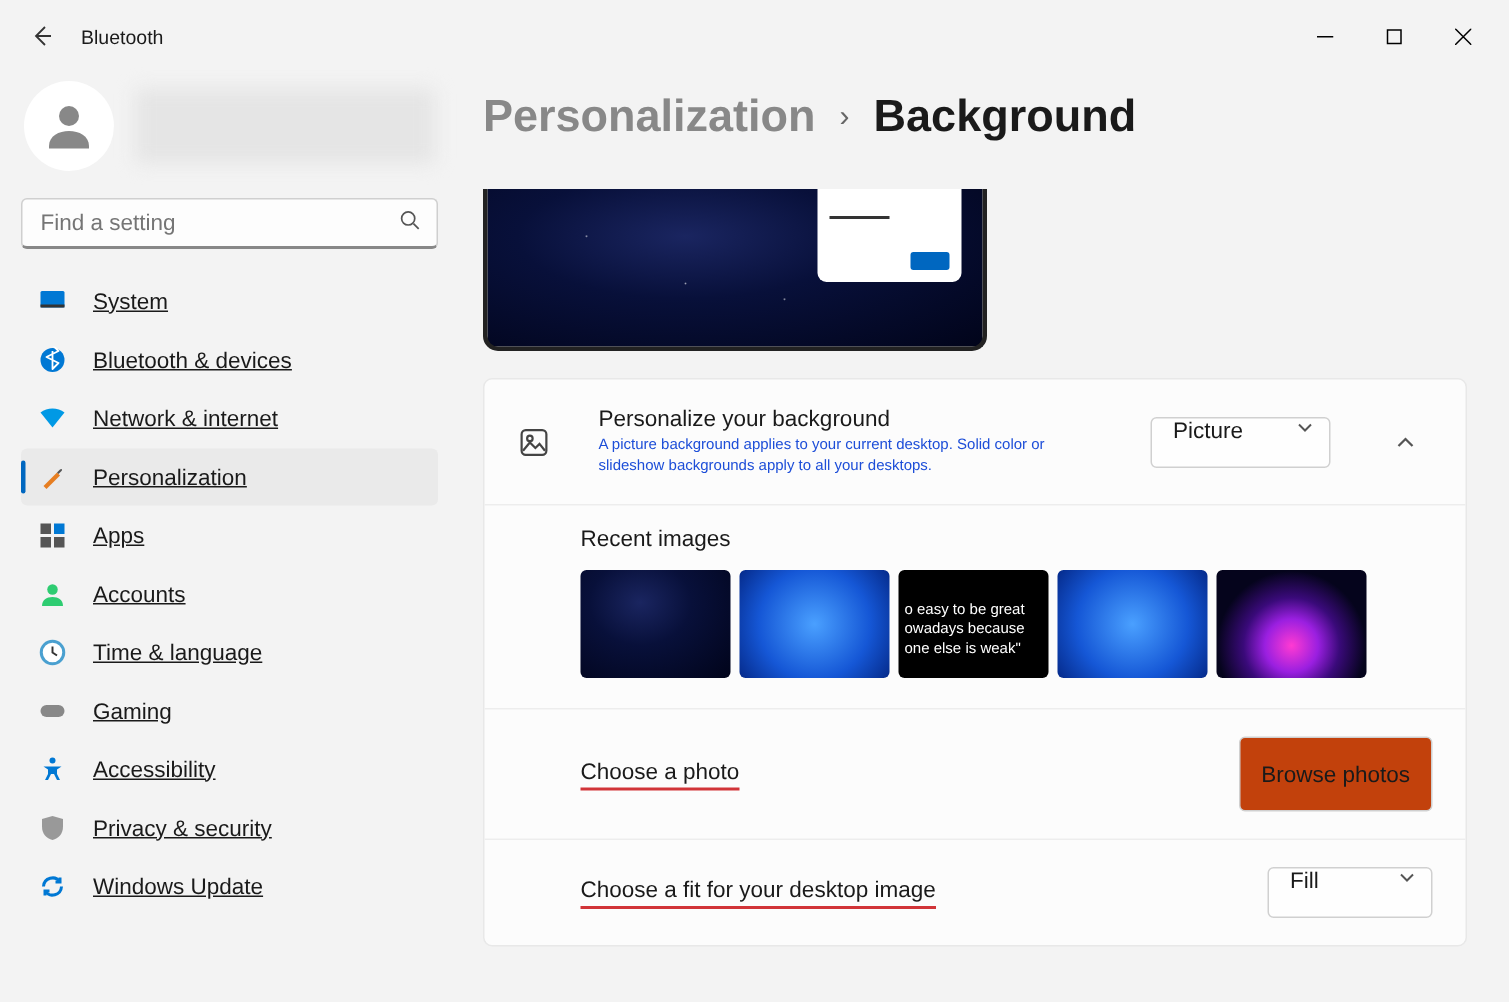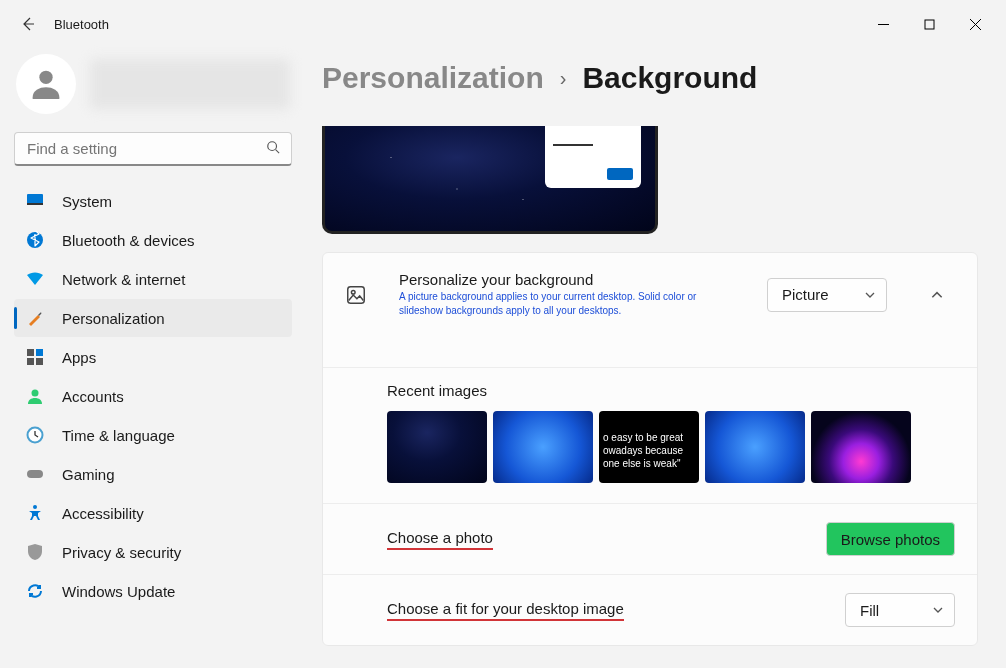--- a/index.html
+++ b/index.html
@@ -6,21 +6,21 @@
     body { width: 1006px; height: 668px; background: #f3f3f3; overflow: hidden; color: #1a1a1a; }
     
     .titlebar { display: flex; align-items: center; height: 48px; padding: 0 8px; }
     .back-btn { width: 40px; height: 40px; display: flex; align-items: center; justify-content: center; cursor: pointer; border-radius: 4px; }
     .app-title { font-size: 13px; margin-left: 6px; }
     .win-controls { margin-left: auto; display: flex; }
     .win-btn { width: 46px; height: 32px; display: flex; align-items: center; justify-content: center; cursor: pointer; }
     
     .layout { display: flex; height: calc(100% - 48px); }
     
-    .sidebar { width: 300px; padding: 0 8px 14px 14px; flex-shrink: 0; }
+    .sidebar { width: 300px; padding: 0 8px 14px 14px; flex-shrink: 0; text-decoration: underline; }
     .profile { display: flex; align-items: center; gap: 14px; padding: 6px 2px 18px; }
     .avatar { width: 60px; height: 60px; border-radius: 50%; background: #fff; display: flex; align-items: center; justify-content: center; }
     .avatar svg { fill: #888; }
     .profile-info { flex: 1; height: 50px; background: #e5e5e5; border-radius: 4px; filter: blur(6px); }
     
     .search { position: relative; margin-bottom: 16px; }
     .search input { width: 100%; height: 34px; border: 1px solid #cfcfcf; border-bottom: 2px solid #888; border-radius: 4px; padding: 0 36px 0 12px; font-size: 15px; background: #fdfdfd; outline: none; }
     .search-icon { position: absolute; right: 12px; top: 50%; transform: translate(0,-50%); color: #555; }
     
     .nav-item { display: flex; align-items: center; gap: 18px; height: 38px; padding: 0 12px; border-radius: 4px; cursor: pointer; font-size: 15px; margin: 1px 0; position: relative; }
@@ -42,25 +42,25 @@
     
     .card { background: #fcfcfc; border: 1px solid #e8e8e8; border-radius: 6px; margin-bottom: 28px; }
     .card-row { display: flex; align-items: center; padding: 18px 22px; gap: 20px; border-top: 1px solid #ededed; }
     .card-row:first-child { border-top: none; gap: 32px; }
     .row-icon { width: 22px; height: 22px; flex-shrink: 0; color: #444; }
     .row-body { flex: 1; }
     .row-title { font-size: 15px; color: #1a1a1a; }
     .row-desc { font-size: 10px; color: #1d4ed8; line-height: 1.4; margin-top: 2px; max-width: 400px; }
     .row-underlined { border-bottom: 2px solid #d13438; padding-bottom: 2px; display: inline-block; }
     
-    .dropdown { min-width: 120px; height: 34px; border: 1px solid #d0d0d0; border-radius: 4px; background: #fefefe; display: flex; align-items: center; justify-content: space-between; padding: 0 10px 0 14px; font-size: 15px; gap: 24px; cursor: pointer; }
-    .btn2 { height: 34px; border: 1px solid #d0d0d0; border-radius: 4px; background: #22c55e; padding: 0 14px; font-size: 15px; cursor: pointer; display: flex; align-items: center; }
+    .dropdown { min-width: 120px; height: 34px; border: 1px solid #d0d0d0; border-radius: 4px; background: #fefefe; display: flex; align-items: flex-start; justify-content: space-between; padding: 0 10px 0 14px; font-size: 15px; gap: 24px; cursor: pointer; }
+    .btn2 { height: 50px; border: 1px solid #d0d0d0; border-radius: 4px; background: #c2410c; padding: 0 14px; font-size: 15px; cursor: pointer; display: flex; align-items: center; }
     .expander { width: 36px; height: 34px; display: flex; align-items: center; justify-content: center; cursor: pointer; color: #555; }
     
-    .recent-block { padding: 14px 22px 20px 64px; border-top: 1px solid #ededed; margin-top: 31px; }
+    .recent-block { padding: 14px 22px 20px 64px; border-top: 1px solid #ededed; }
     .recent-title { font-size: 15px; margin-bottom: 12px; }
     .thumbs { display: flex; gap: 6px; }
     .thumb { width: 100px; height: 72px; border-radius: 4px; cursor: pointer; }
     .t1 { background: radial-gradient(ellipse at 40% 30%, #1a2560 0%, #08103a 40%, #01041a 100%); }
     .t2 { background: radial-gradient(circle at 50% 50%, #4aa0ff 0%, #1557d6 60%, #052a8a 100%); }
     .t3 { background: #000; color: #fff; font-size: 10px; padding: 20px 4px; line-height: 1.3; }
     .t4 { background: radial-gradient(circle at 50% 50%, #4aa0ff 0%, #1557d6 60%, #052a8a 100%); }
     .t5 { background: radial-gradient(circle at 50% 70%, #ff3ad2 0%, #9a1fe0 25%, #3a0a7a 45%, #05041c 70%); }
   </style>
 </head>

